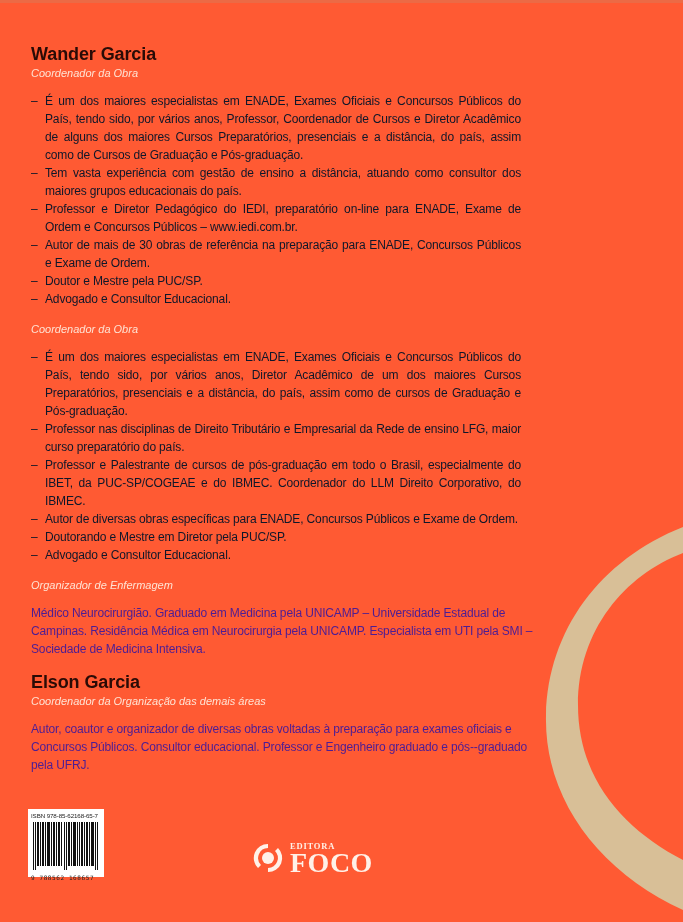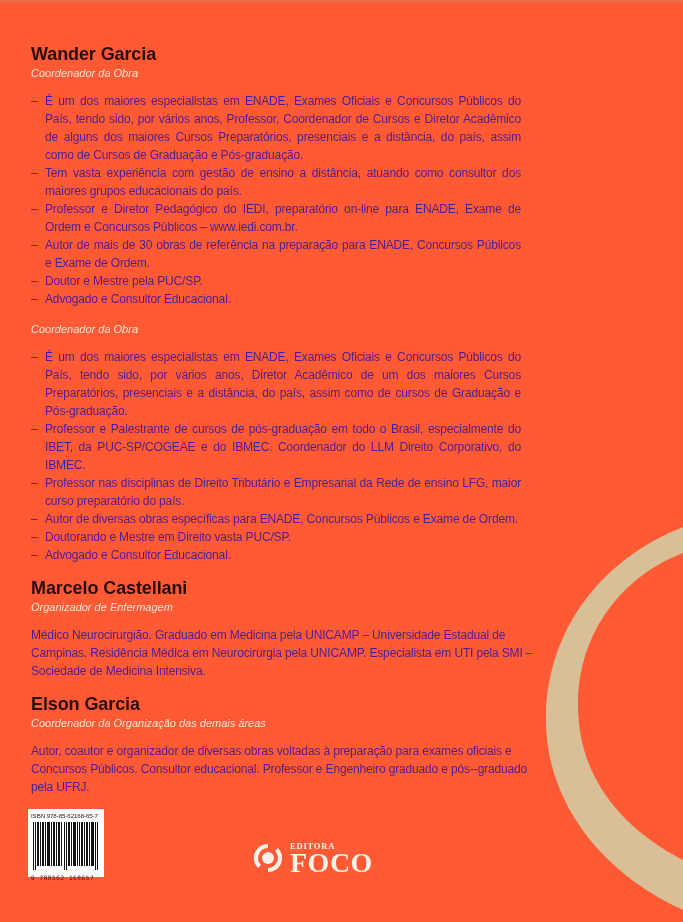--- a/index.html
+++ b/index.html
@@ -16,21 +16,21 @@
   .name {
     font-weight: bold; font-size: 18px; color: #2a0b06; line-height: 20px;
     letter-spacing: -0.1px;
   }
   .role {
     font-style: italic; font-size: 11px; color: #ffe3d4; line-height: 14px; margin-top: 2px;
   }
   ul.bullets { list-style: none; margin: 12px 0 0 0; padding: 0; }
   ul.bullets li {
     position: relative; padding-left: 14px;
-    font-size: 12px; line-height: 18px; color: #4c1d95;
+    font-size: 12px; line-height: 18px; color: #0f172a;
     text-align: justify; letter-spacing: -0.15px;
   }
   ul.bullets li::before { content: "–"; position: absolute; left: 0; top: 0; }
   .para {
     margin-top: 12px; font-size: 12px; line-height: 18px; color: #4c1d95;
     letter-spacing: -0.15px;
   }
   .section.s3 .para, .section.s4 .para { width: 520px; }
   .barcode {
     position: absolute; left: 28px; top: 809px; width: 76px; height: 68px;
@@ -65,30 +65,29 @@
       <li>Autor de mais de 30 obras de referência na preparação para ENADE, Concursos Públicos e Exame de Ordem.</li>
       <li>Doutor e Mestre pela PUC/SP.</li>
       <li>Advogado e Consultor Educacional.</li>
     </ul>
   </div>
 
   <div class="section s2">
     <div class="role">Coordenador da Obra</div>
     <ul class="bullets">
       <li>É um dos maiores especialistas em ENADE, Exames Oficiais e Concursos Públicos do País, tendo sido, por vários anos, Diretor Acadêmico de um dos maiores Cursos Preparatórios, presenciais e a distância, do país, assim como de cursos de Graduação e Pós-graduação.</li>
+      <li>Professor nas disciplinas de Direito Tributário e Empresarial da Rede de ensino LFG, maior curso preparatório do país.</li>
       <li>Professor e Palestrante de cursos de pós-graduação em todo o Brasil, especialmente do IBET, da PUC-SP/COGEAE e do IBMEC. Coordenador do LLM Direito Corporativo, do IBMEC.</li>
-      <li>Professor nas disciplinas de Direito Tributário e Empresarial da Rede de ensino LFG, maior curso preparatório do país.</li>
       <li>Autor de diversas obras específicas para ENADE, Concursos Públicos e Exame de Ordem.</li>
-      <li>Doutorando e Mestre em Direito vasta PUC/SP.</li>
+      <li>Doutorando e Mestre em Diretor pela PUC/SP.</li>
       <li>Advogado e Consultor Educacional.</li>
     </ul>
   </div>
 
   <div class="section s3">
-    <div class="name">Marcelo Castellani</div>
     <div class="role">Organizador de Enfermagem</div>
     <div class="para">Médico Neurocirurgião. Graduado em Medicina pela UNICAMP – Universidade Estadual de Campinas. Residência Médica em Neurocirurgia pela UNICAMP. Especialista em UTI pela SMI – Sociedade de Medicina Intensiva.</div>
   </div>
 
   <div class="section s4">
     <div class="name">Elson Garcia</div>
     <div class="role">Coordenador da Organização das demais áreas</div>
     <div class="para">Autor, coautor e organizador de diversas obras voltadas à preparação para exames oficiais e Concursos Públicos. Consultor educacional. Professor e Engenheiro graduado e pós--graduado pela UFRJ.</div>
   </div>
 </div>

